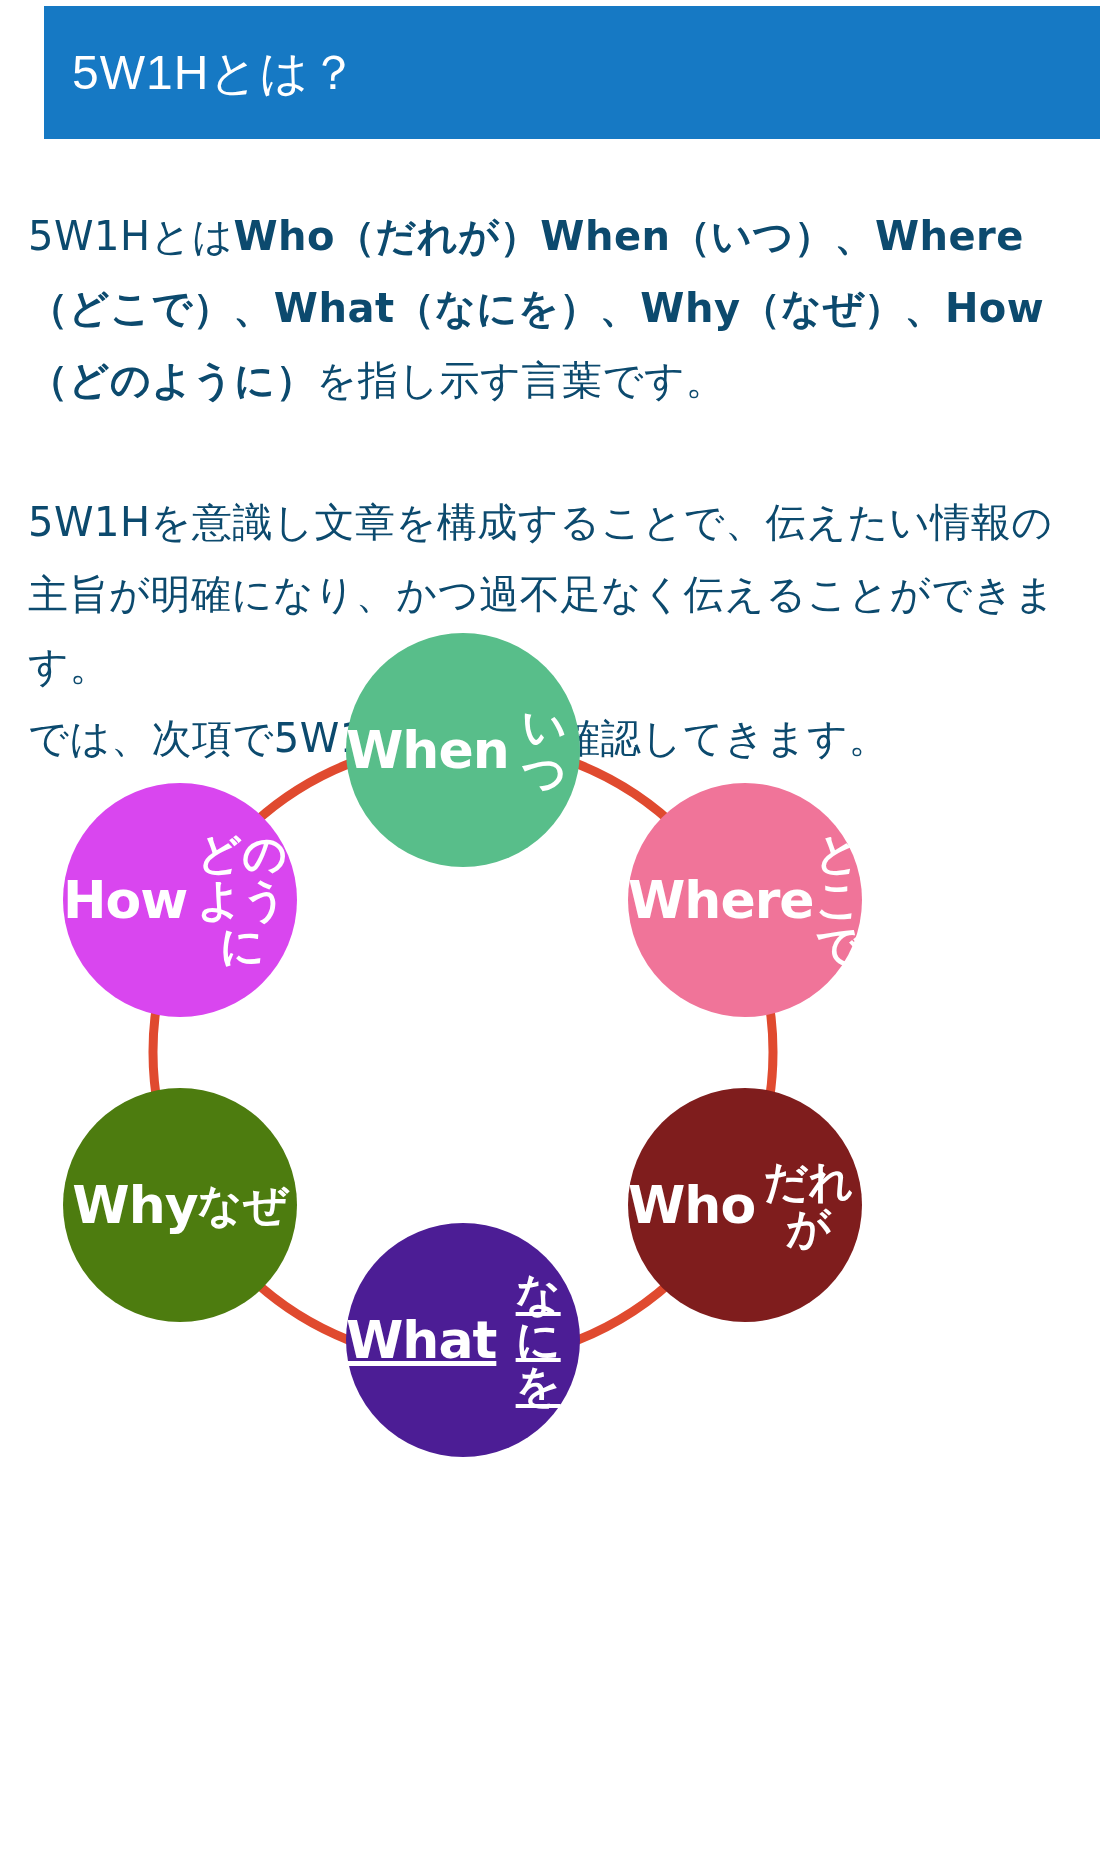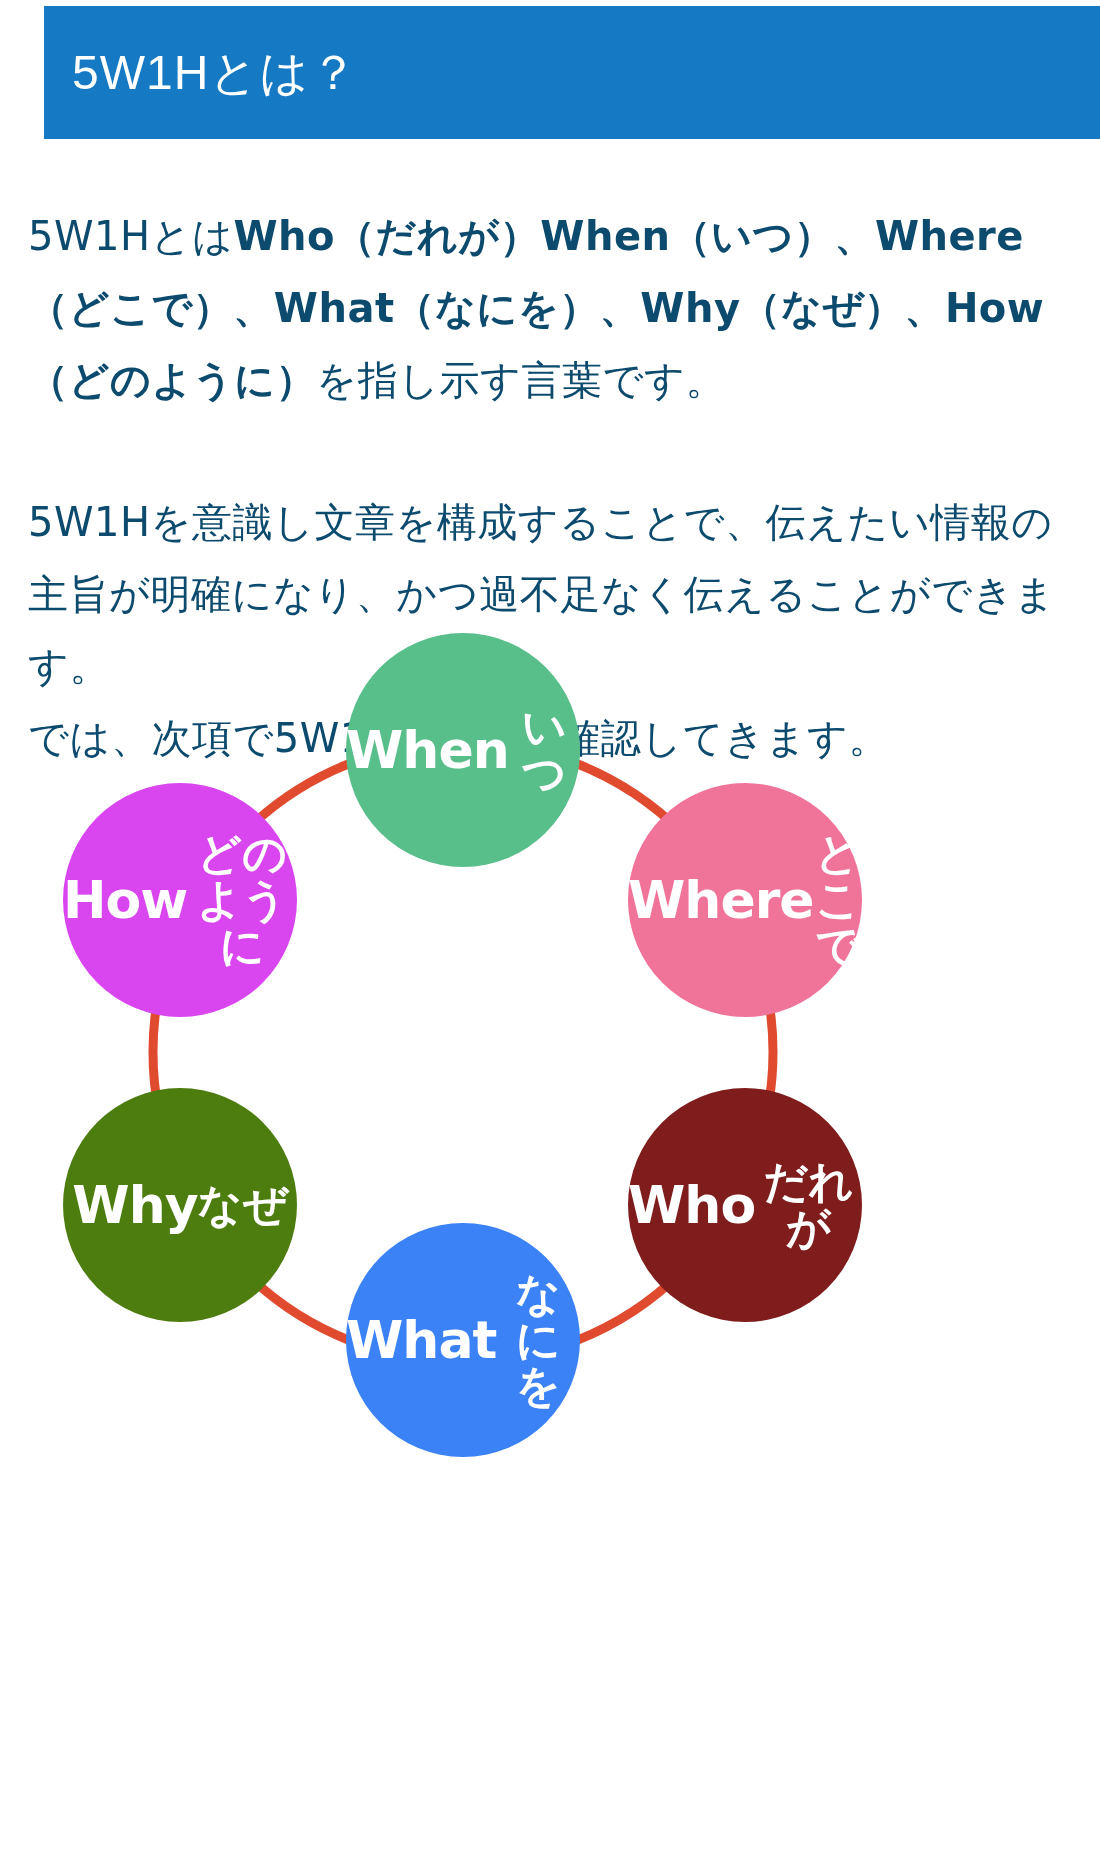--- a/index.html
+++ b/index.html
@@ -128,21 +128,21 @@
   <div class="circle" style="left:628px; top:43px; background:#f07499;">
     <span class="en">Where</span>
     <span class="ja">どこで</span>
   </div>
 
   <div class="circle" style="left:628px; top:348px; background:#7f1d1d;">
     <span class="en">Who</span>
     <span class="ja">だれが</span>
   </div>
 
-  <div class="circle" style="left:346px; top:483px; background:#3b82f6;">
+  <div class="circle" style="left:346px; top:483px; background:#4c1d95;text-decoration:underline;">
     <span class="en">What</span>
     <span class="ja">なにを</span>
   </div>
 
   <div class="circle" style="left:63px; top:348px; background:#4d7c0f;">
     <span class="en">Why</span>
     <span class="ja">なぜ</span>
   </div>
 
   <div class="circle" style="left:63px; top:43px; background:#d946ef;">

